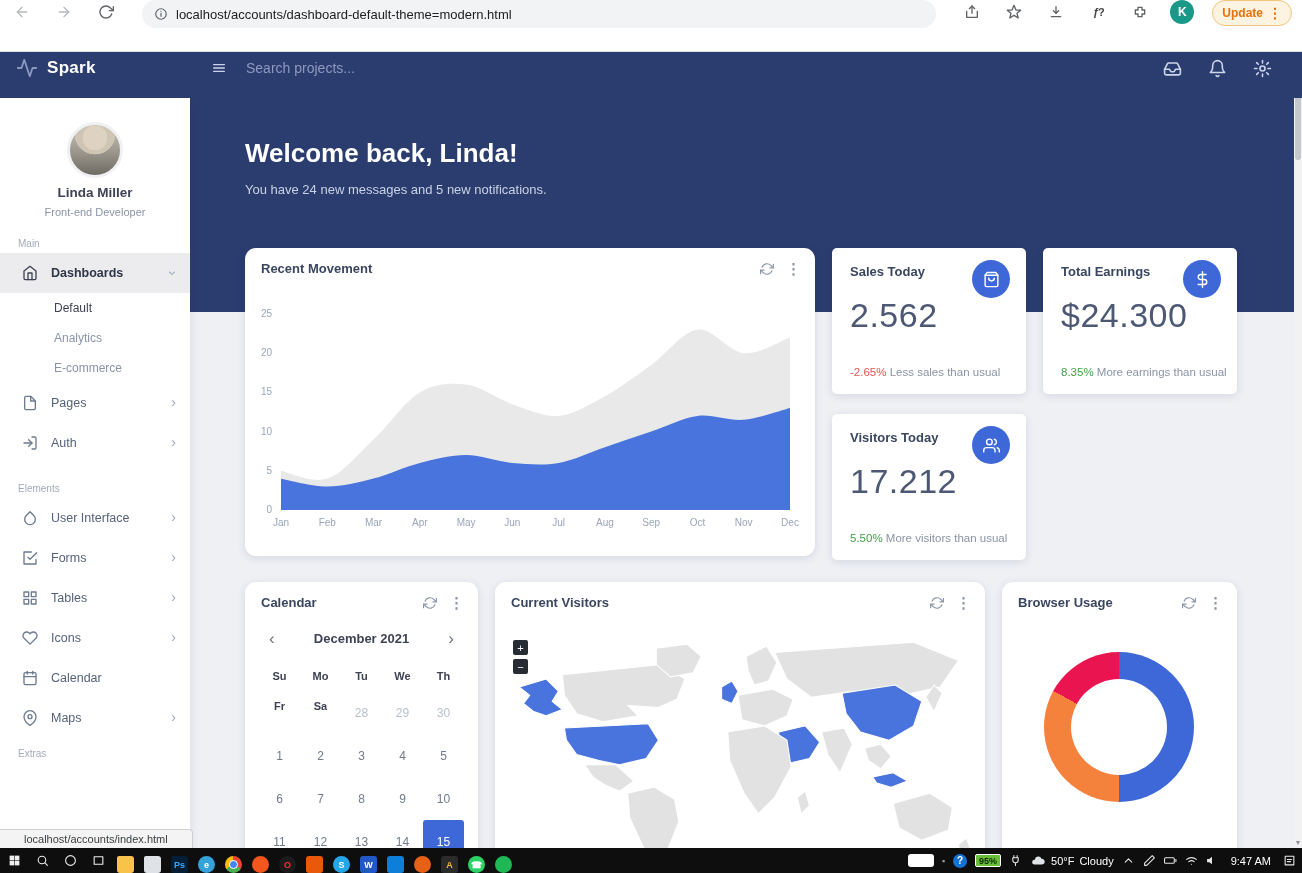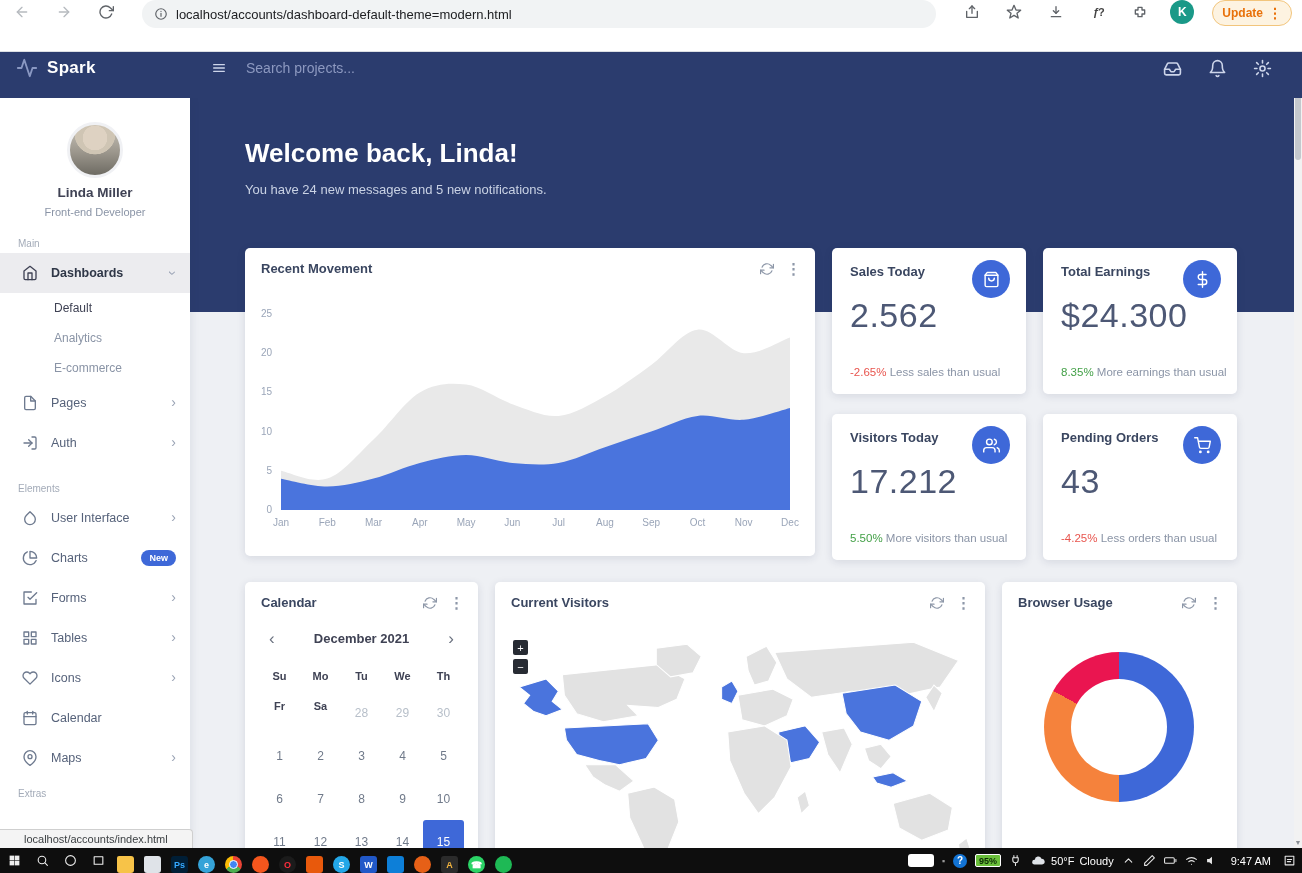--- a/index.html
+++ b/index.html
@@ -53,21 +53,21 @@
 .nav-chev.down{transform:rotate(90deg)}
 .nav-child{height:30px;display:flex;align-items:center;padding-left:54px;font-size:12px;color:#8a94a6;cursor:pointer}
 .nav-child.active{color:#3f4254}
 .status-bubble{position:absolute;left:0;bottom:25px;background:#f4f4f4;border:1px solid #cfcfcf;border-left:none;border-bottom:none;border-top-right-radius:4px;padding:3px 24px;font-size:11px;color:#3c4043;z-index:25}
 
 
 .main{position:absolute;top:98px;left:190px;right:8px;bottom:25px;background:#eef0f4;overflow:hidden;z-index:1}
 .hero{position:absolute;top:0;left:0;right:0;height:214px;background:#2b3c6e}
 .welcome-title{position:absolute;left:55px;top:40px;color:#fff;font-size:26px;font-weight:bold;z-index:2}
 .welcome-sub{position:absolute;left:55px;top:84px;color:#c9d2e4;font-size:13px;z-index:2}
-.card{position:absolute;background:#fff;border-radius:5px;box-shadow:0 2px 8px rgba(31,45,80,.12);z-index:2}
+.card{position:absolute;background:#fff;border-radius:11px;box-shadow:0 2px 8px rgba(31,45,80,.12);z-index:2}
 .card-hd{display:flex;align-items:center;padding:13px 14px 0 16px}
 .card-title{font-size:13px;font-weight:bold;color:#3a4660;margin-right:auto}
 .chd-ic{width:14px;height:14px;color:#8d97a8;margin-left:12px;display:inline-flex;cursor:pointer}
 .chd-ic.kebab{font-size:15px;width:auto;font-weight:bold;align-items:center}
 #card-movement{left:55px;top:150px;width:570px;height:308px}
 #area-chart{position:absolute;left:0;top:44px;width:570px;height:248px}
 #area-chart text{font-size:10px;fill:#9aa5b8}
 .stat-card{position:absolute;width:194px;height:146px;background:#fff;border-radius:5px;box-shadow:0 2px 8px rgba(31,45,80,.12);z-index:2}
 .stat-0{left:642px;top:150px}.stat-1{left:853px;top:150px}
 .stat-2{left:642px;top:316px}.stat-3{left:853px;top:316px}
@@ -274,30 +274,20 @@
           <svg viewBox="0 0 24 24" fill="none" stroke="currentColor" stroke-width="2" stroke-linecap="round" stroke-linejoin="round">
             <path d="M12 2.7l5.66 5.66a8 8 0 1 1-11.31 0z"></path>
           </svg>
         </span>
         <span class="nav-lbl">User Interface</span>
         <span class="nav-chev ">›</span>
       </div>
       <div class="nav-item">
         <span class="nav-ic">
           <svg viewBox="0 0 24 24" fill="none" stroke="currentColor" stroke-width="2" stroke-linecap="round" stroke-linejoin="round">
-            <path d="M21.21 15.89A10 10 0 1 1 8 2.83"></path>
-            <path d="M22 12A10 10 0 0 0 12 2v10z"></path>
-          </svg>
-        </span>
-        <span class="nav-lbl">Charts</span>
-        <span class="nav-badge">New</span>
-      </div>
-      <div class="nav-item">
-        <span class="nav-ic">
-          <svg viewBox="0 0 24 24" fill="none" stroke="currentColor" stroke-width="2" stroke-linecap="round" stroke-linejoin="round">
             <polyline points="9 11 12 14 22 4"></polyline>
             <path d="M21 14v7H3V3h11"></path>
           </svg>
         </span>
         <span class="nav-lbl">Forms</span>
         <span class="nav-chev ">›</span>
       </div>
       <div class="nav-item">
         <span class="nav-ic">
           <svg viewBox="0 0 24 24" fill="none" stroke="currentColor" stroke-width="2" stroke-linecap="round" stroke-linejoin="round">
@@ -416,32 +406,20 @@
       <span class="stat-ic">
         <svg viewBox="0 0 24 24" fill="none" stroke="currentColor" stroke-width="2" stroke-linecap="round" stroke-linejoin="round">
           <path d="M17 21v-2a4 4 0 0 0-4-4H5a4 4 0 0 0-4 4v2"></path>
           <circle cx="9" cy="7" r="4"></circle>
           <path d="M23 21v-2a4 4 0 0 0-3-3.87"></path>
           <path d="M16 3.13a4 4 0 0 1 0 7.75"></path>
         </svg>
       </span>
       <div class="stat-value">17.212</div>
       <div class="stat-delta"><span style="color:#43a047">5.50%</span> <span class="muted">More visitors than usual</span></div>
-    </div>
-  <div class="stat-card stat-3">
-      <div class="stat-title">Pending Orders</div>
-      <span class="stat-ic">
-        <svg viewBox="0 0 24 24" fill="none" stroke="currentColor" stroke-width="2" stroke-linecap="round" stroke-linejoin="round">
-          <circle cx="9" cy="21" r="1"></circle>
-          <circle cx="20" cy="21" r="1"></circle>
-          <path d="M1 1h4l2.68 13.39a2 2 0 0 0 2 1.61h9.72a2 2 0 0 0 2-1.61L23 6H6"></path>
-        </svg>
-      </span>
-      <div class="stat-value">43</div>
-      <div class="stat-delta"><span style="color:#e8554e">-4.25%</span> <span class="muted">Less orders than usual</span></div>
     </div>
 
   <div class="card" id="card-calendar">
     <div class="card-hd">
       <span class="card-title">Calendar</span>
       <span class="chd-ic">
           <svg viewBox="0 0 24 24" fill="none" stroke="currentColor" stroke-width="2" stroke-linecap="round" stroke-linejoin="round">
             <polyline points="23 4 23 10 17 10"></polyline>
             <polyline points="1 20 1 14 7 14"></polyline>
             <path d="M3.51 9a9 9 0 0 1 14.85-3.36L23 10M1 14l4.64 4.36A9 9 0 0 0 20.49 15"></path>

